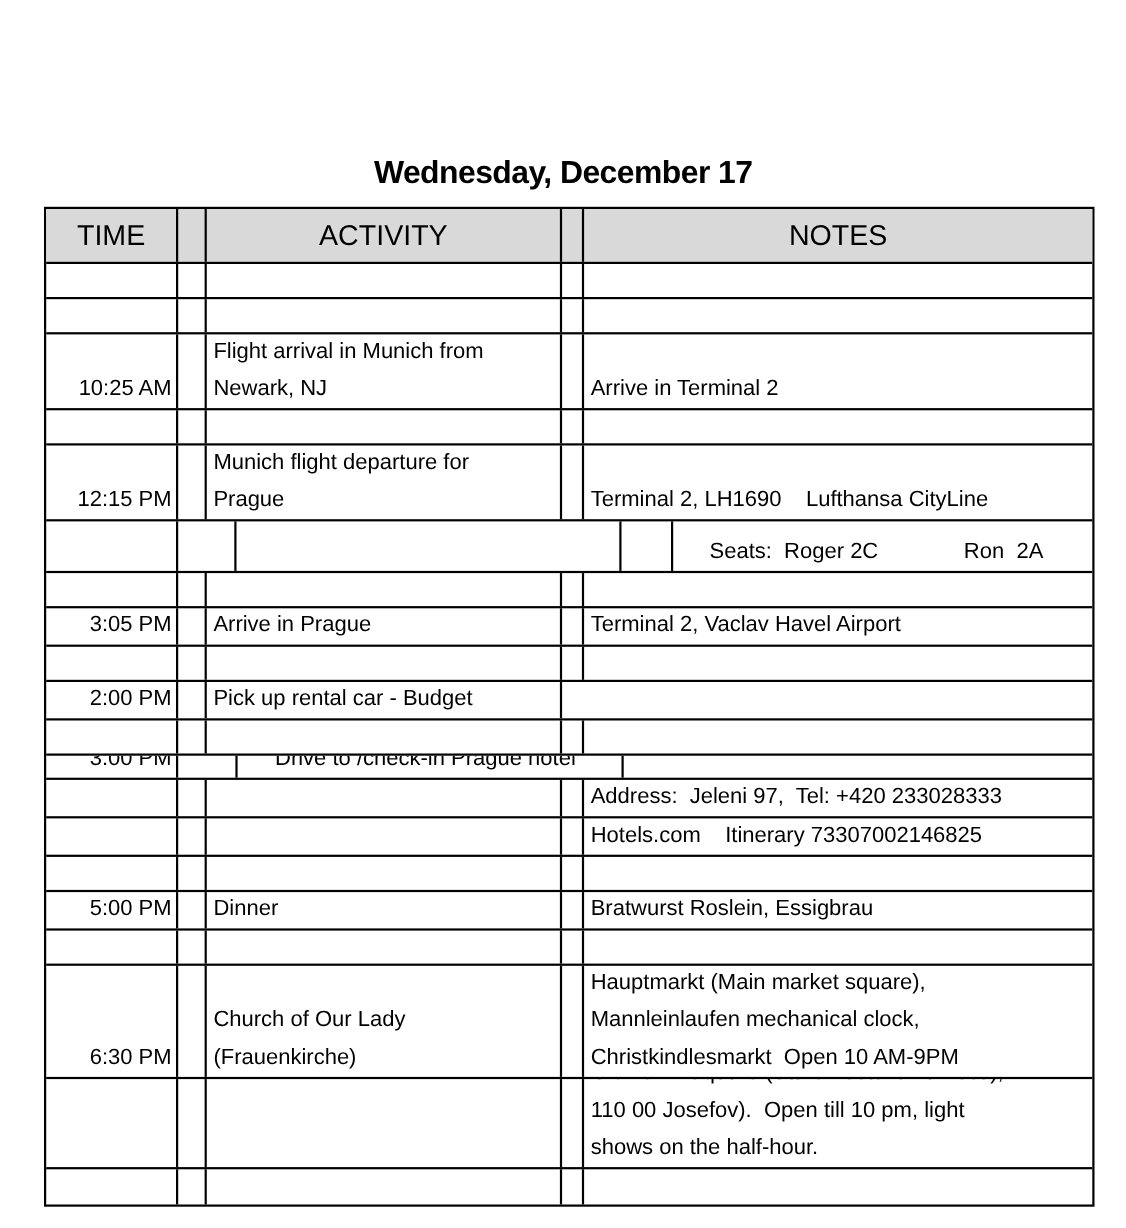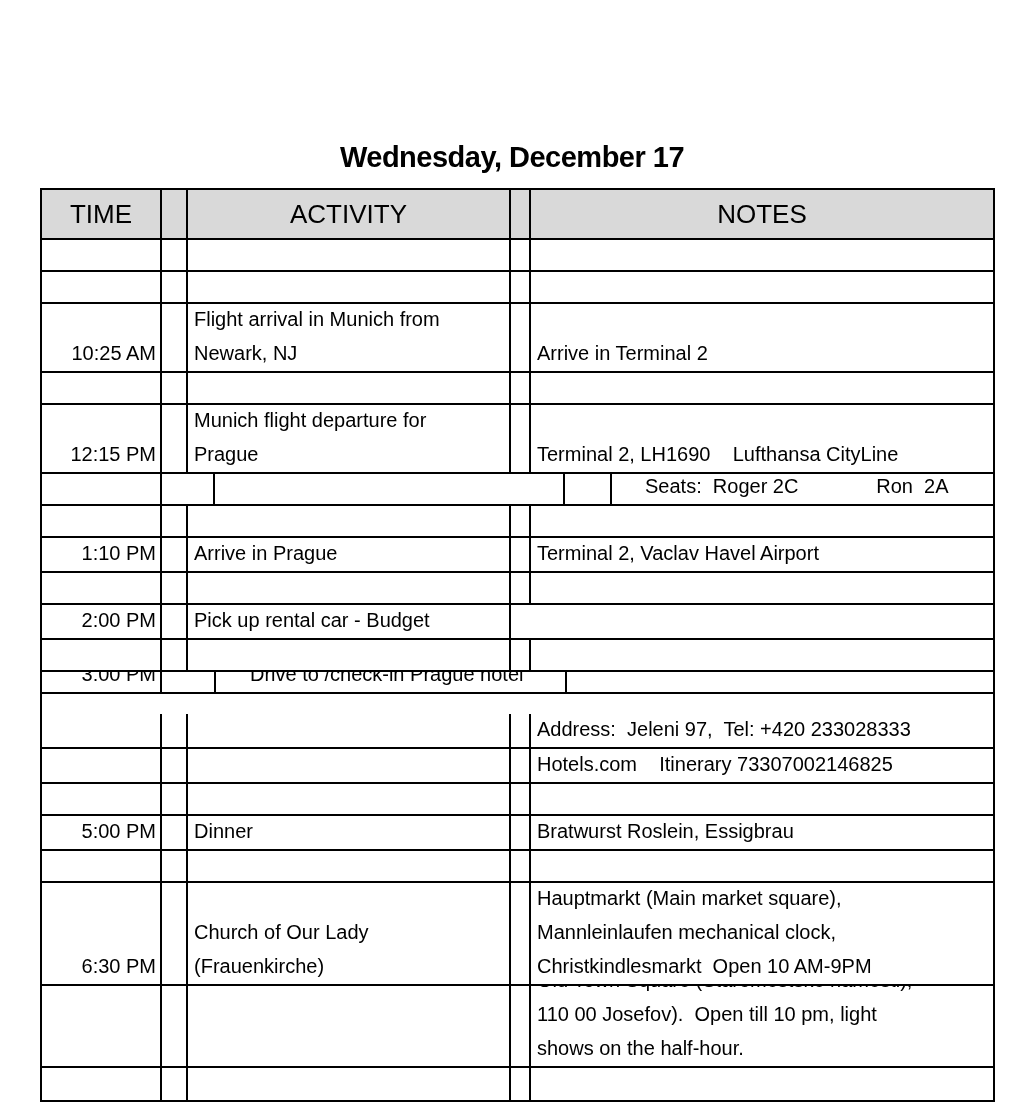--- a/index.html
+++ b/index.html
@@ -129,36 +129,36 @@
         <div class="c notes"></div>
       </div>
       <div class="row" style="height: 69px;">
         <div class="c time"><span>12:15 PM</span></div>
         <div class="c"></div>
         <div class="c act"><span>Munich flight departure for
 Prague</span></div>
         <div class="c"></div>
         <div class="c notes"><span>Terminal 2, LH1690    Lufthansa CityLine</span></div>
       </div>
-      <div class="row" style="height: 32px; gap: 27px;">
+      <div class="row" style="height: 47px; gap: 27px;">
         <div class="c time"></div>
         <div class="c"></div>
         <div class="c act"></div>
         <div class="c"></div>
         <div class="c notes"><span>Seats:  Roger 2C              Ron  2A</span></div>
       </div>
       <div class="row" style="height: 32px;">
         <div class="c time"></div>
         <div class="c"></div>
         <div class="c act"></div>
         <div class="c"></div>
         <div class="c notes"></div>
       </div>
       <div class="row" style="height: 35px;">
-        <div class="c time"><span>1:10 PM</span></div>
+        <div class="c time"><span>3:05 PM</span></div>
         <div class="c"></div>
         <div class="c act"><span>Arrive in Prague</span></div>
         <div class="c"></div>
         <div class="c notes"><span>Terminal 2, Vaclav Havel Airport</span></div>
       </div>
       <div class="row" style="height: 32px;">
         <div class="c time"></div>
         <div class="c"></div>
         <div class="c act"></div>
         <div class="c"></div>
@@ -176,21 +176,21 @@
         <div class="c act"></div>
         <div class="c"></div>
         <div class="c notes"></div>
       </div>
       <div class="row" style="height: 22px; gap: 28px;">
         <div class="c time"><span>3:00 PM</span></div>
         <div class="c"></div>
         <div class="c act"><span>Drive to /check-in Prague hotel</span></div>
         <div class="c"></div>
       </div>
-      <div class="row" style="height: 35px; margin-top: 20px;">
+      <div class="row" style="height: 35px;">
         <div class="c time"></div>
         <div class="c"></div>
         <div class="c act"></div>
         <div class="c"></div>
         <div class="c notes"><span>Address:  Jeleni 97,  Tel: +420 233028333</span></div>
       </div>
       <div class="row" style="height: 35px; text-align: center;">
         <div class="c time"></div>
         <div class="c"></div>
         <div class="c act"></div>

